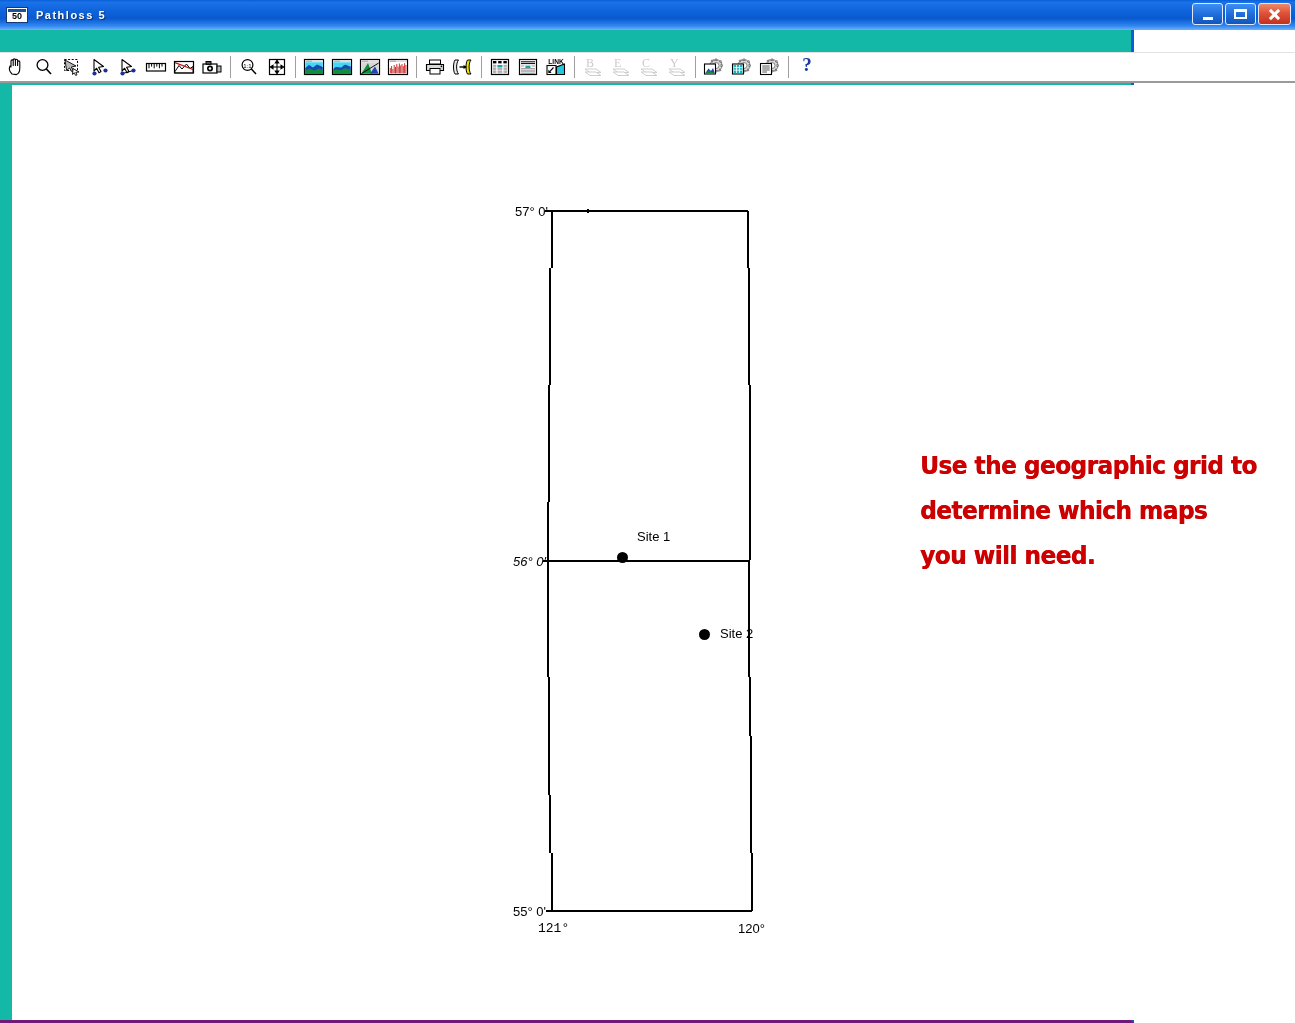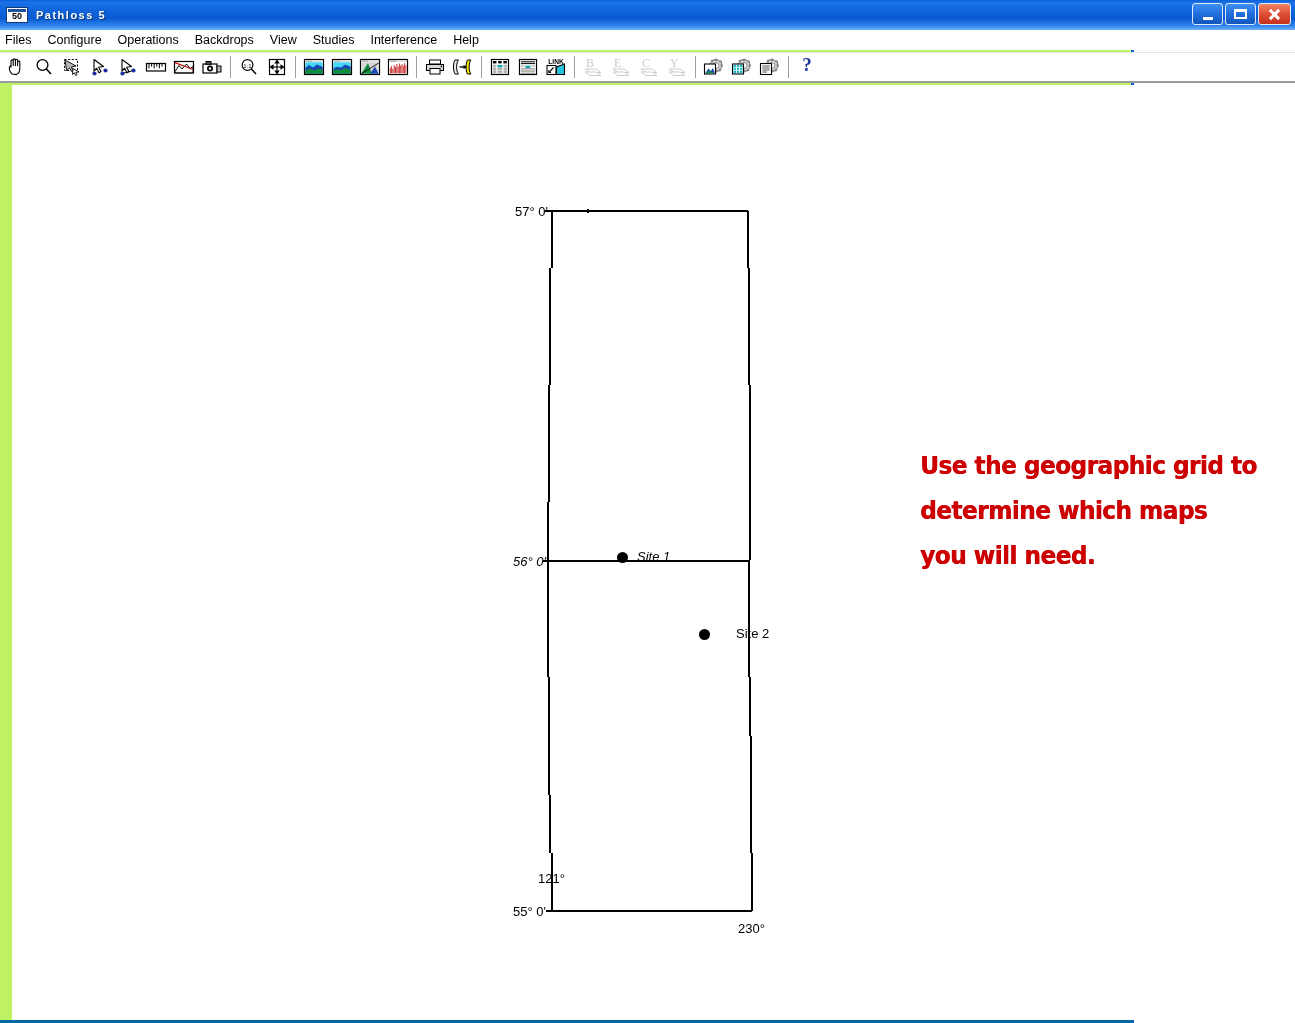--- a/index.html
+++ b/index.html
@@ -15,23 +15,23 @@
     font-family: "Liberation Sans", sans-serif;
     -webkit-font-smoothing: none;
   }
 
   
   #app-window {
     position: absolute;
     left: 0; top: 0;
     width: 1134px;
     height: 1023px;
-    background: #bef264;
+    background: #14b8a6;
     border-right: 3px solid #0a5fd6;
-    border-bottom: 3px solid #0369a1;
+    border-bottom: 3px solid #701a75;
     box-sizing: border-box;
   }
 
   
   #title-bar {
     position: absolute;
     left: 0; top: 0;
     width: 1295px;
     height: 30px;
     background: linear-gradient(to bottom,
@@ -257,30 +257,20 @@
       </div>
       <div class="title-btn minmax">
         <span class="glyph-max"></span>
       </div>
       <div class="title-btn close">
         <span class="glyph-close"></span>
       </div>
     </div>
   </div>
 
-  <div id="menu-bar">
-    <div class="menu-item">Files</div>
-    <div class="menu-item">Configure</div>
-    <div class="menu-item">Operations</div>
-    <div class="menu-item">Backdrops</div>
-    <div class="menu-item">View</div>
-    <div class="menu-item">Studies</div>
-    <div class="menu-item">Interference</div>
-    <div class="menu-item">Help</div>
-  </div>
 
   <div id="toolbar">
 
     <div class="tb-btn">
       <svg width="20" height="20" viewBox="0 0 20 20">
         <path d="M6 17 C3 14 3 11 4 9 L5 10 L5 4 A1.1 1.1 0 0 1 7.2 4 L7.2 8.4 L7.2 3 A1.1 1.1 0 0 1 9.4 3 L9.4 8.4 L9.4 3.4 A1.1 1.1 0 0 1 11.6 3.4 L11.6 8.4 L11.6 5 A1.1 1.1 0 0 1 13.8 5 L13.8 11 C13.8 15 12 17 10.5 17.6 Z" fill="none" stroke="#000" stroke-width="1.1" stroke-linejoin="round"></path>
       </svg>
     </div>
     <div class="tb-btn">
       <svg width="20" height="20" viewBox="0 0 20 20">
@@ -652,28 +642,28 @@
         <line x1="533" y1="126" x2="540" y2="126"></line>
         <line x1="531" y1="476" x2="537" y2="476"></line>
         <line x1="534" y1="826" x2="540" y2="826"></line>
       </g>
     </svg>
 
     <div class="axis-label" style="left:503px; top:119px;">57° 0'</div>
     <div class="axis-label" style="left:501px; top:469px;font-style:italic;">56° 0'</div>
     <div class="axis-label" style="left:501px; top:819px;">55° 0'</div>
 
-    <div class="axis-label" style="left:526px; top:786px;">121°</div>
-    <div class="axis-label" style="left:726px; top:836px;">230°</div>
+    <div class="axis-label" style="left:526px; top:836px;font-family:Liberation Mono, monospace;">121°</div>
+    <div class="axis-label" style="left:726px; top:836px;">120°</div>
 
     <div class="site-dot" style="left:605px; top:467px;"></div>
-    <div class="site-label" style="left:625px; top:464px;font-style:italic;">Site 1</div>
+    <div class="site-label" style="left:625px; top:444px;">Site 1</div>
 
     <div class="site-dot" style="left:687px; top:544px;"></div>
-    <div class="site-label" style="left:724px; top:541px;">Site 2</div>
+    <div class="site-label" style="left:708px; top:541px;">Site 2</div>
 
     <div id="annotation">
       <div>Use the geographic grid to</div>
       <div>determine which maps</div>
       <div>you will need.</div>
     </div>
 
   </div>
 
 </div>

